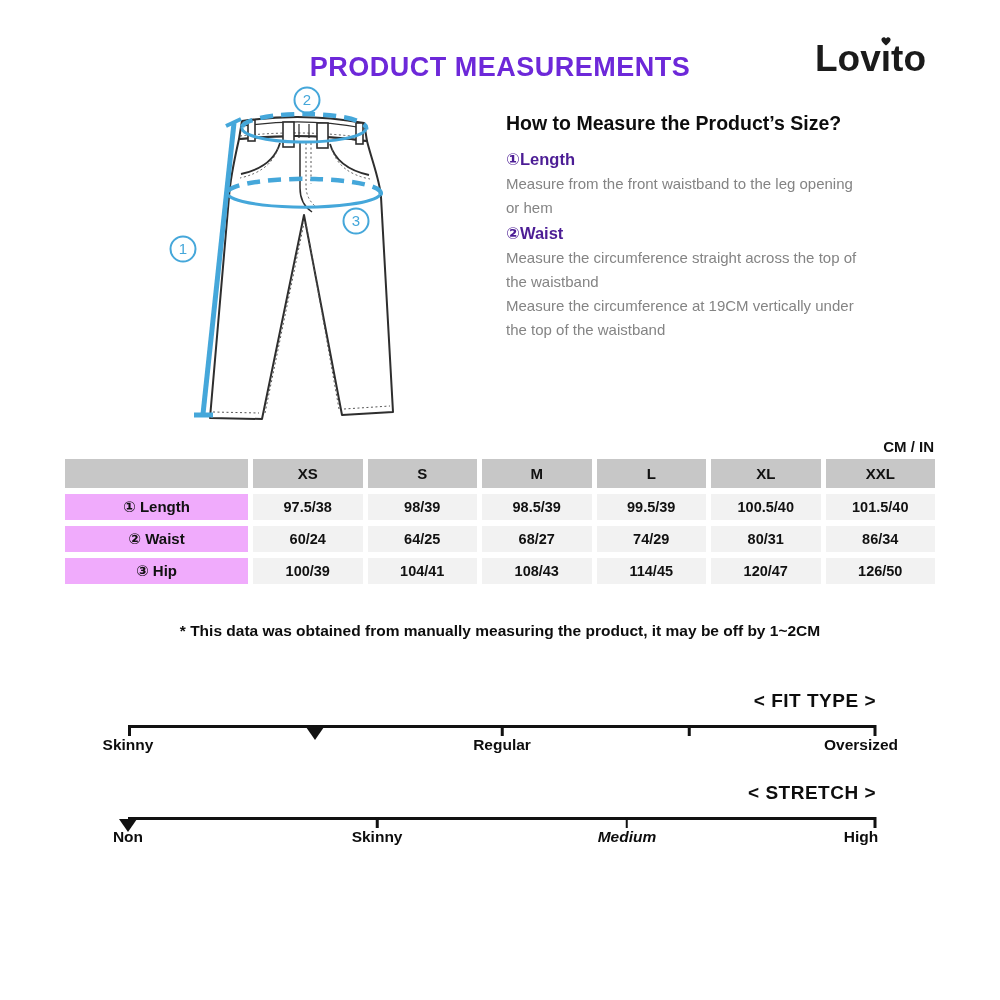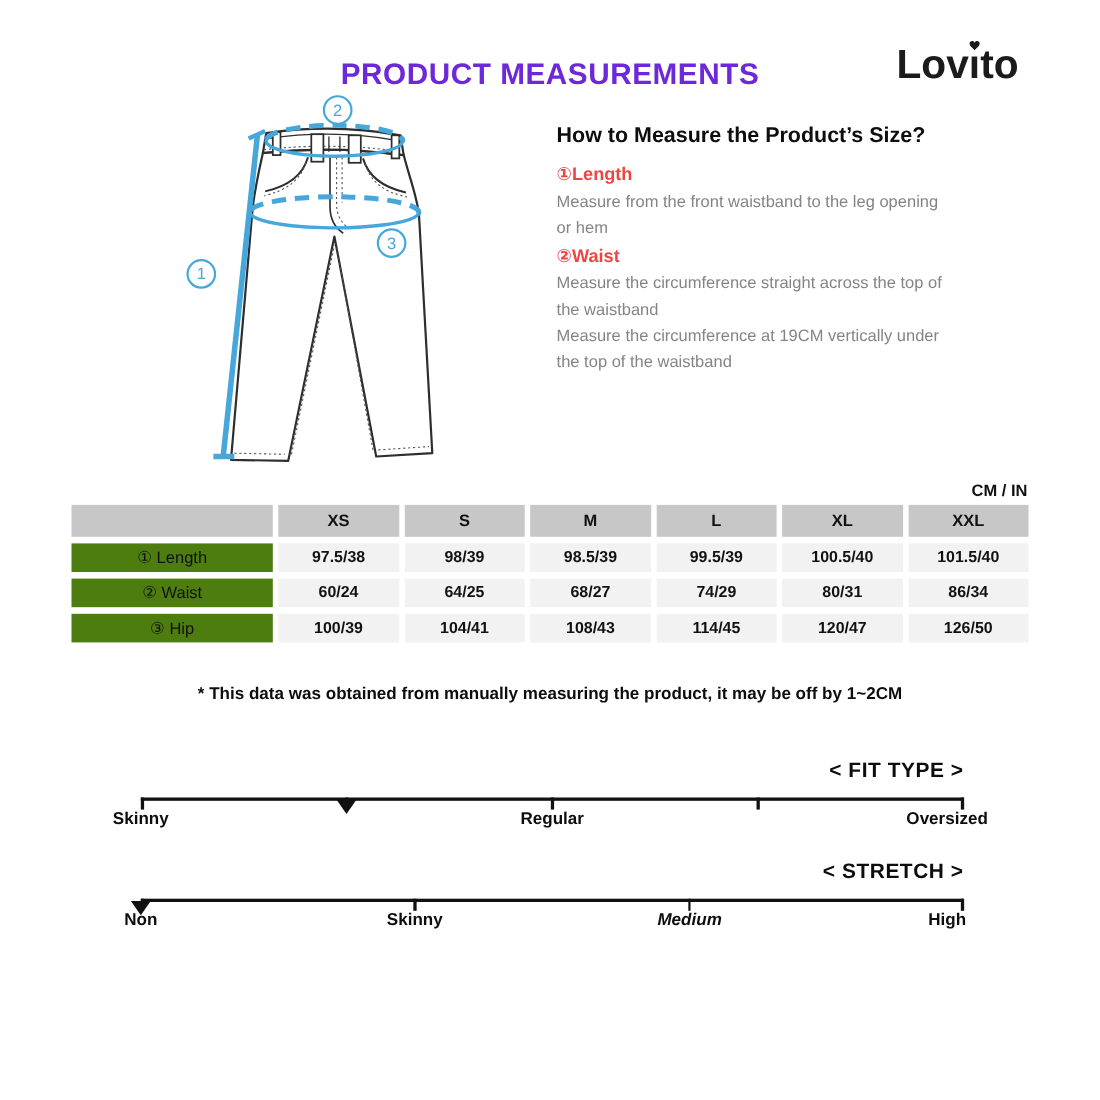--- a/index.html
+++ b/index.html
@@ -14,31 +14,31 @@
           color:#1b1b1b; letter-spacing:0; }
   .logo .i-wrap { position:relative; display:inline-block; }
   .logo .heart { position:absolute; left:50%; top:-1px; transform:translateX(-50%); }
 
   
   .pants { position:absolute; left:150px; top:85px; width:330px; height:370px; }
 
   
   .howto { position:absolute; left:506px; top:112px; width:414px; }
   .howto h2 { font-size:19.5px; font-weight:800; color:#0d0d0d; margin-bottom:12px; }
-  .howto .item-label { font-size:16.5px; font-weight:700; color:#ef4444; line-height:25px; margin-top:1px; }
+  .howto .item-label { font-size:16.5px; font-weight:700; color:#4c1d95; line-height:25px; margin-top:1px; }
   .howto .item-text  { font-size:15px; color:#848484; line-height:24px; width:360px; }
 
   
   .unit { position:absolute; right:66px; top:438px; font-size:15px; font-weight:800; }
   .size-table { position:absolute; left:65px; top:459px; width:870px;
                 display:grid; grid-template-columns:183px repeat(6,1fr);
                 column-gap:5px; row-gap:6px; }
   .size-table .cell { display:flex; align-items:center; justify-content:center; }
   .size-table .th { background:#c7c7c7; height:29px; font-size:15px; font-weight:800; }
-  .size-table .tl { background:#4d7c0f; height:26px; font-size:15px; font-weight:400; }
+  .size-table .tl { background:#f0abfc; height:26px; font-size:15px; font-weight:700; }
   .size-table .td { background:#f2f2f2; height:26px; font-size:14.5px; font-weight:700; }
 
   
   .footnote { position:absolute; left:0; right:0; top:622px; text-align:center;
               font-size:15.5px; font-weight:800; color:#0d0d0d; }
 
   
   .scale { position:absolute; left:128px; width:748px; }
   .scale-title { text-align:right; font-size:19px; font-weight:800; letter-spacing:.5px; color:#0d0d0d; }
   .scale-line { position:relative; height:3px; background:#111; margin-top:13px; }

